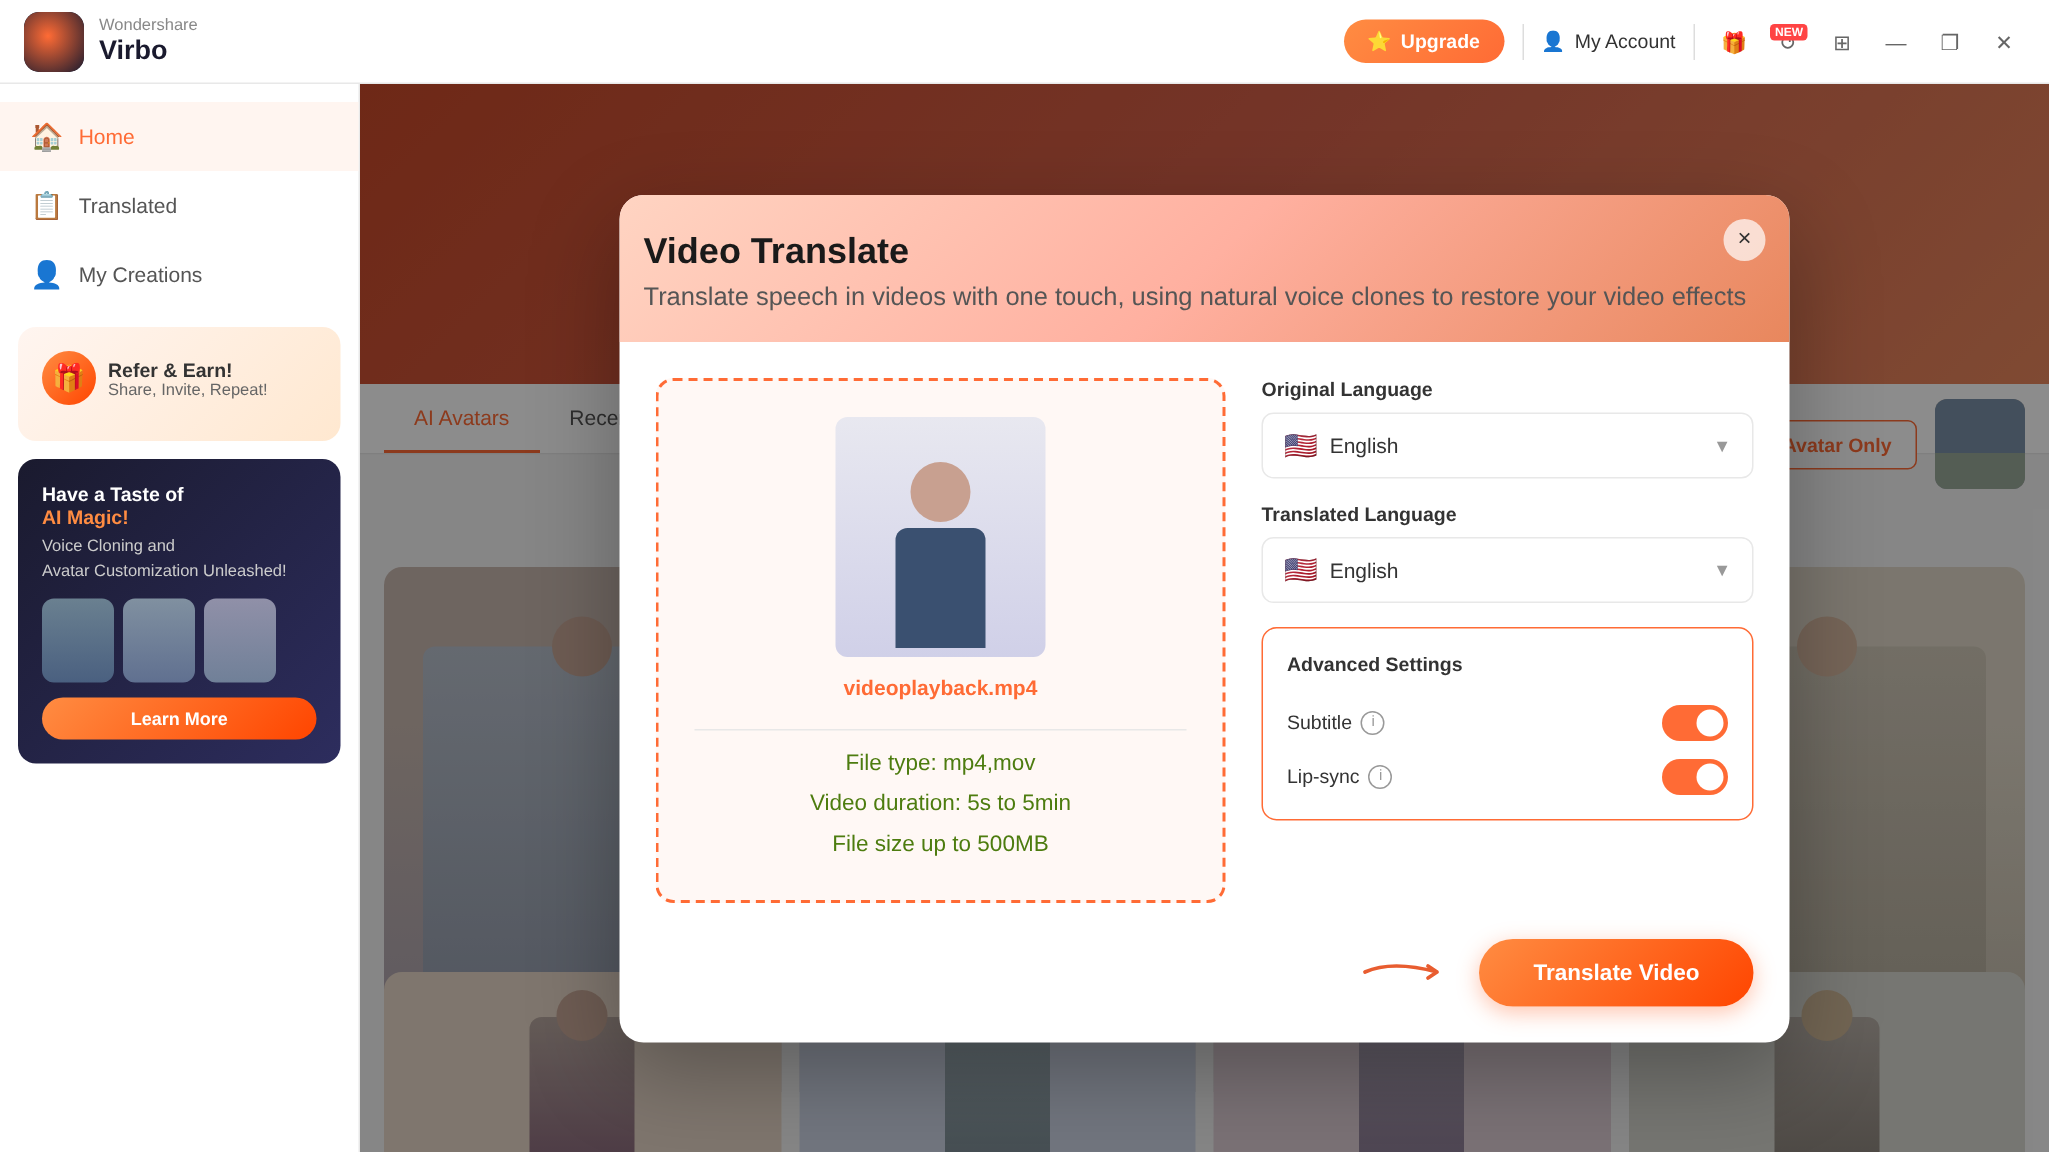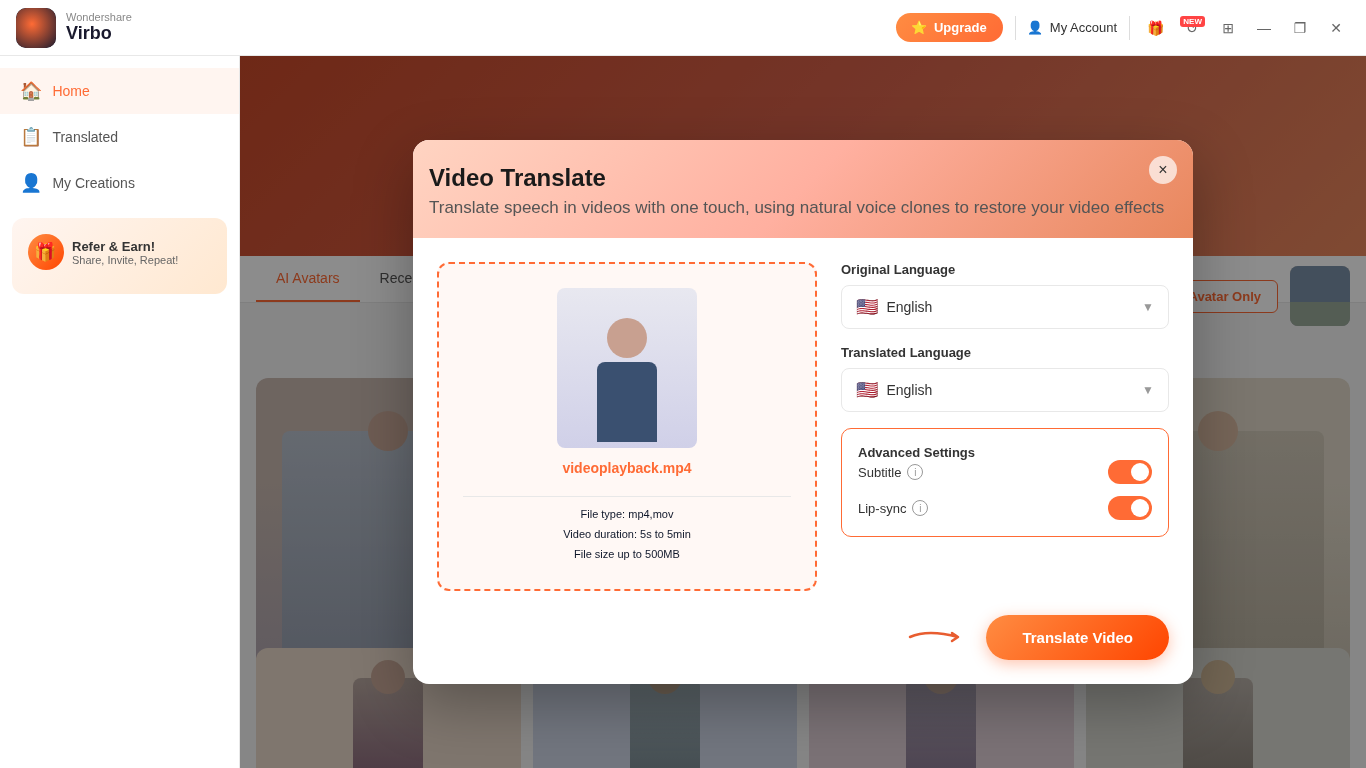--- a/index.html
+++ b/index.html
@@ -95,36 +95,36 @@
       border: 2px dashed #ff6b35; border-radius: 12px;
       padding: 24px; display: flex; flex-direction: column; align-items: center;
       background: #fff8f5;
     }
     .upload-preview { width: 140px; height: 160px; background: linear-gradient(180deg, #e8e8f0, #d0d0e8); border-radius: 8px; display: flex; align-items: flex-end; justify-content: center; overflow: hidden; margin-bottom: 12px; }
     .person-figure { width: 80px; height: 130px; display: flex; flex-direction: column; align-items: center; }
     .person-head { width: 40px; height: 40px; background: #c8a090; border-radius: 50%; margin-bottom: 4px; }
     .person-body { width: 60px; height: 80px; background: #3a5070; border-radius: 8px 8px 0 0; }
     .file-name { color: #ff6b35; font-size: 14px; font-weight: 600; margin-bottom: 12px; }
     .divider-line { width: 100%; height: 1px; background: #e8e8e8; margin: 8px 0; }
-    .file-info { font-size: 11px; color: #0f172a; text-align: center; line-height: 1.8; }
+    .file-info { font-size: 15px; color: #4d7c0f; text-align: center; line-height: 1.8; }
 
     
     .right-panel { flex: 1; display: flex; flex-direction: column; gap: 16px; }
     .field-label { font-size: 13px; font-weight: 600; color: #333; margin-bottom: 8px; }
     .lang-select {
       width: 100%; height: 44px; border: 1px solid #e8e8e8; border-radius: 8px;
       display: flex; align-items: center; justify-content: space-between;
       padding: 0 14px; cursor: pointer; background: #fff; font-size: 14px; color: #333;
     }
     .flag { font-size: 18px; margin-right: 8px; }
     .chevron { color: #999; font-size: 12px; }
     .lang-left { display: flex; align-items: center; }
 
     .advanced-settings { border: 1.5px solid #ff6b35; border-radius: 10px; padding: 16px; }
-    .advanced-title { font-size: 13px; font-weight: 700; color: #333; margin-bottom: 0; }
+    .advanced-title { font-size: 13px; font-weight: 700; color: #333; margin-bottom: 20px; }
     .setting-row { display: flex; align-items: center; justify-content: space-between; margin-bottom: 12px; }
     .setting-row:last-child { margin-bottom: 0; gap: 20px; }
     .setting-label { display: flex; align-items: center; gap: 6px; font-size: 13px; color: #333; }
     .info-icon { width: 16px; height: 16px; border-radius: 50%; border: 1px solid #999; display: inline-flex; align-items: center; justify-content: center; font-size: 10px; color: #999; cursor: pointer; }
 
     
     .toggle { position: relative; width: 44px; height: 24px; }
     .toggle input { opacity: 0; width: 0; height: 0; }
     .toggle-slider {
       position: absolute; top: 0; left: 0; right: 0; bottom: 0;
@@ -217,20 +217,35 @@
     <div class="sidebar-promo">
       <div class="sidebar-promo-top">
         <div class="refer-badge">🎁</div>
         <div>
           <div style="font-size:13px;font-weight:700;color:#333;">Refer &amp; Earn!</div>
           <div style="font-size:11px;color:#666;">Share, Invite, Repeat!</div>
         </div>
       </div>
     </div>
 
+    <div class="sidebar-ai-card">
+      <div style="font-size:13px;font-weight:700;color:#fff;margin-bottom:4px;">
+        <span>Have a Taste of</span><br>
+        <span class="ai-highlight">AI Magic!</span>
+      </div>
+      <div style="font-size:11px;color:#ccc;margin-bottom:10px;line-height:1.5;">
+        Voice Cloning and<br>Avatar Customization Unleashed!
+      </div>
+      <div class="ai-card-imgs">
+        <div style="width:48px;height:56px;background:linear-gradient(180deg,#6a8090,#4a6080);border-radius:8px;"></div>
+        <div style="width:48px;height:56px;background:linear-gradient(180deg,#8090a0,#607090);border-radius:8px;"></div>
+        <div style="width:48px;height:56px;background:linear-gradient(180deg,#9090a8,#708098);border-radius:8px;"></div>
+      </div>
+      <button class="learn-more-btn">Learn More</button>
+    </div>
   </div>
 
   <div class="main">
 
     <div class="main-header" style="position:relative;">
       <div style="position:absolute;top:0;left:0;right:0;bottom:0;background:linear-gradient(135deg,#c94a2a,#d4614a,#e8875d);opacity:0.9;"></div>
     </div>
 
     <div class="main-tabs">
       <div class="main-tab active">

